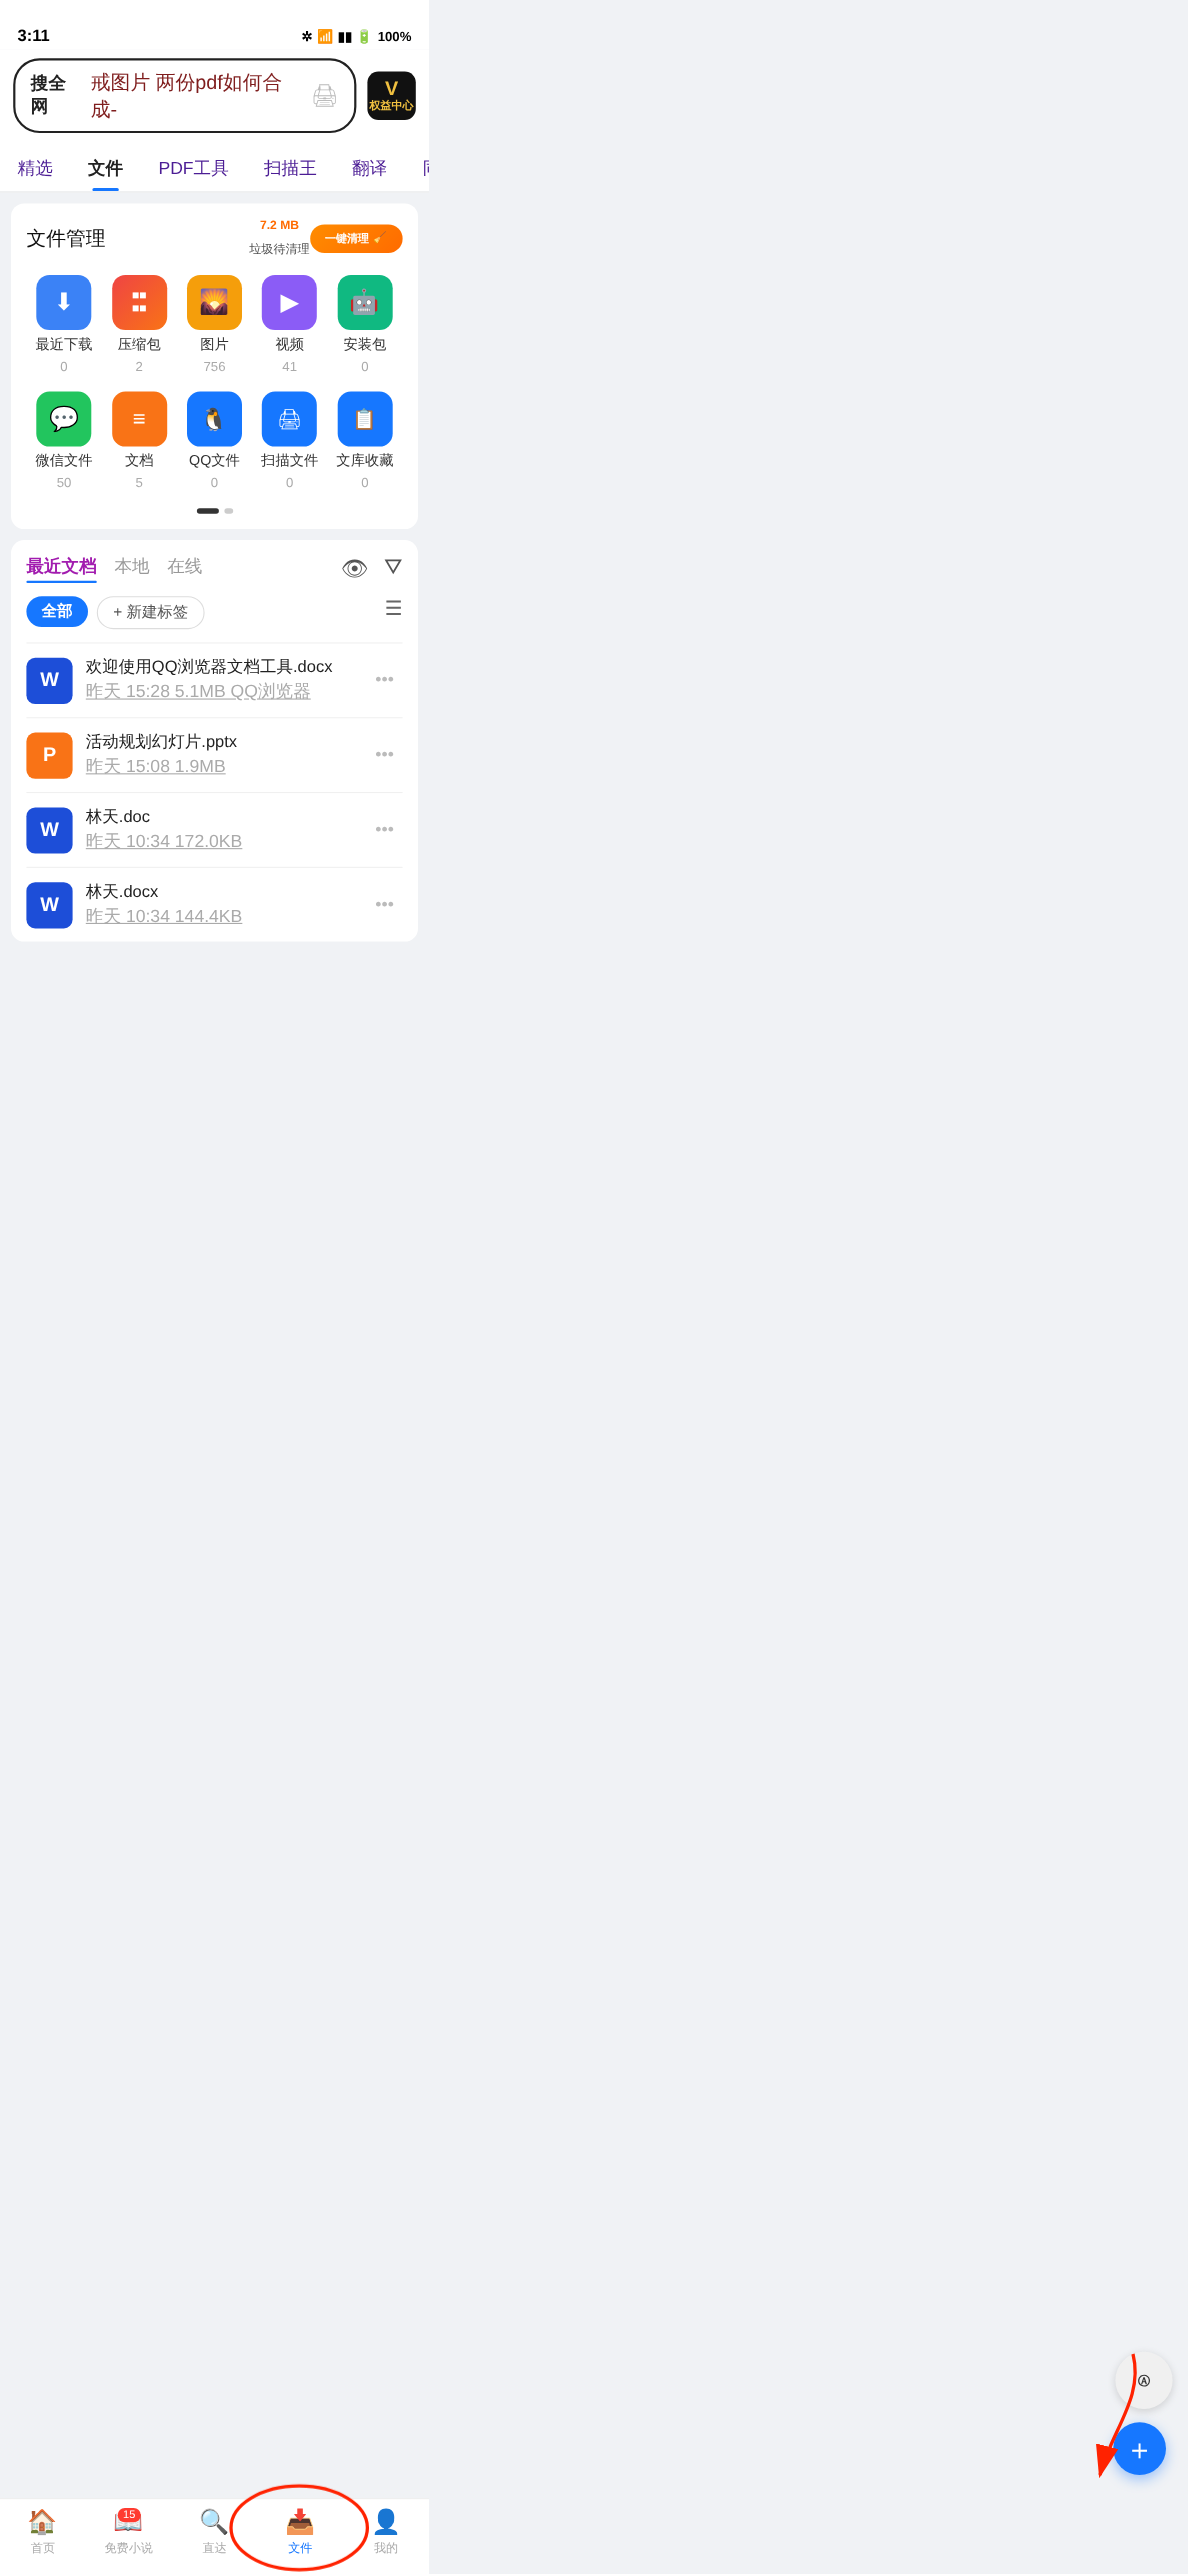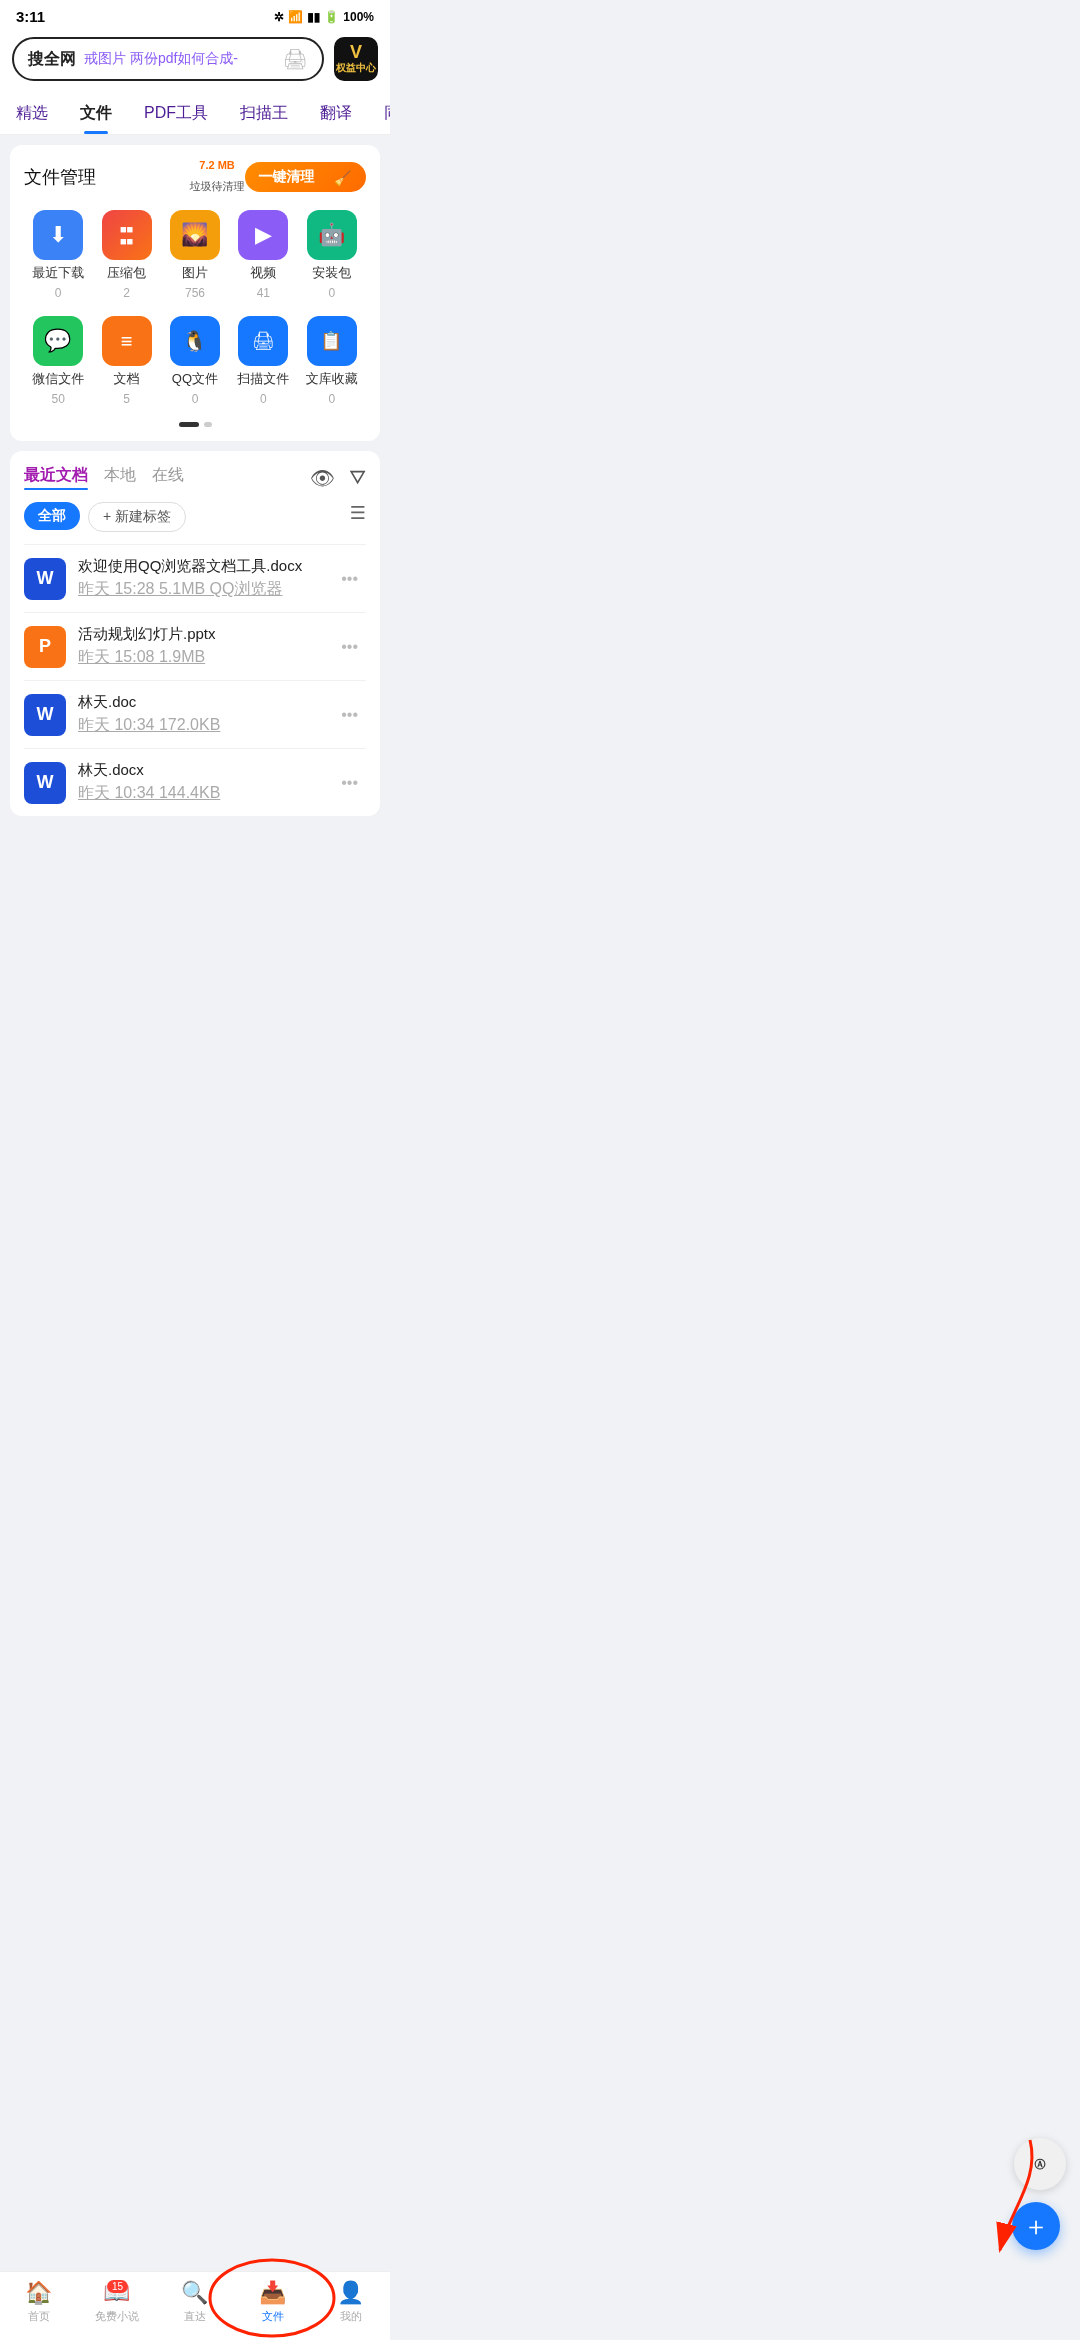--- a/index.html
+++ b/index.html
@@ -11,21 +11,21 @@
       background: #f0f2f5;
       overflow-x: hidden;
       position: relative;
     }
 
     
     .status-bar {
       display: flex;
       justify-content: space-between;
       align-items: center;
-      padding: 8px 16px 4px;
+      padding: 24px 16px 4px;
       background: #fff;
       font-size: 13px;
       font-weight: 600;
       text-align: right;
     }
     .status-left { font-size: 15px; font-weight: 700; }
     .status-right { display: flex; align-items: center; gap: 4px; font-size: 12px; }
 
     
     .search-bar {
@@ -43,22 +43,22 @@
       display: flex;
       align-items: center;
       gap: 8px;
     }
     .search-label {
       font-size: 16px;
       font-weight: 700;
       color: #222;
     }
     .search-placeholder {
-      font-size: 14px;
-      color: #8b5cf6;
+      font-size: 18px;
+      color: #7f1d1d;
     }
     .search-icon-printer {
       margin-left: auto;
       font-size: 20px;
       color: #bbb;
     }
     .vip-badge {
       width: 44px;
       height: 44px;
       background: #111;
@@ -142,25 +142,25 @@
     .trash-size {
       color: #ff6b00;
       font-weight: 700;
     }
     .clean-btn {
       background: linear-gradient(135deg, #ff8c00, #ff6b00);
       color: #fff;
       border: none;
       border-radius: 20px;
       padding: 6px 14px;
-      font-size: 14px;
+      font-size: 10px;
       font-weight: 600;
       display: flex;
-      align-items: flex-end;
-      gap: 20px;
+      align-items: flex-start;
+      gap: 4px;
     }
 
     .file-grid {
       display: flex;
       justify-content: space-around;
       margin-bottom: 16px;
     }
     .file-item {
       display: flex;
       flex-direction: column;

